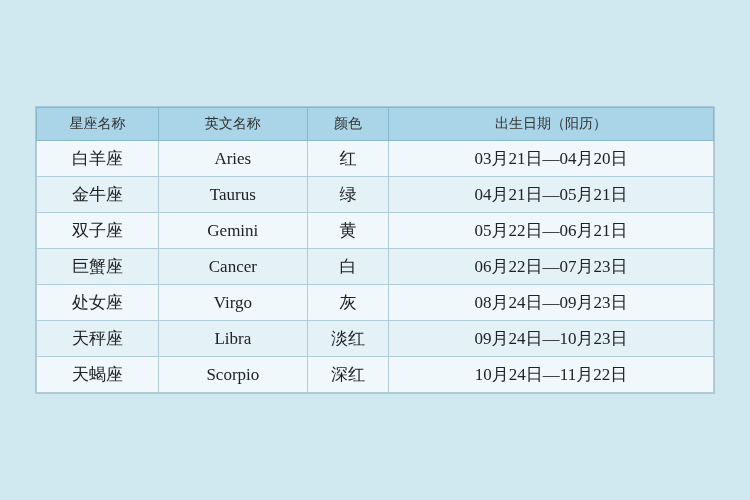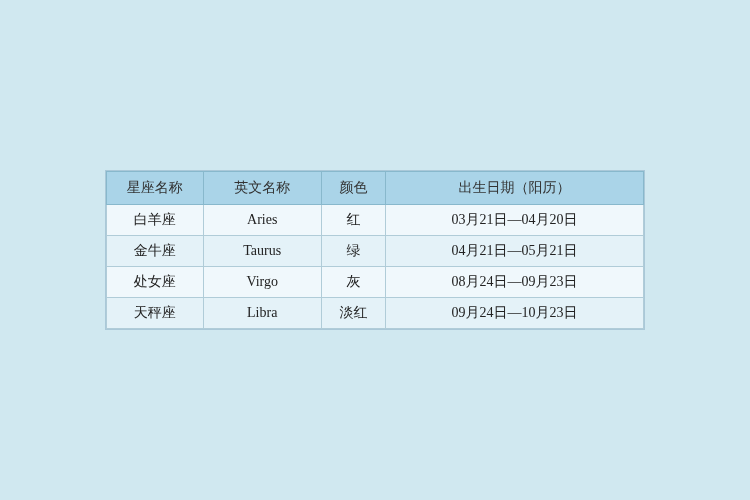--- a/index.html
+++ b/index.html
@@ -13,21 +13,21 @@
       background-color: #d0e8f0;
       display: flex;
       align-items: center;
       justify-content: center;
       font-family: "SimSun", "宋体", serif;
       font-size: 14px;
     }
     .table-container {
       background-color: #e8f4f8;
       border: 1px solid #aac8d8;
-      width: 540px;
+      width: 680px;
     }
     table {
       width: 100%;
       border-collapse: collapse;
     }
     thead tr {
       background-color: #aad4e8;
     }
     thead th {
       border: 1px solid #88b8cc;
@@ -41,21 +41,21 @@
       background-color: #f0f8fc;
     }
     tbody tr:nth-child(even) {
       background-color: #e4f2f8;
     }
     tbody td {
       border: 1px solid #b0ccd8;
       padding: 6px 10px;
       text-align: center;
       color: #222;
-      font-size: 14px;
+      font-size: 17px;
     }
     .col-chinese { width: 18%; }
     .col-english { width: 22%; }
     .col-color   { width: 12%; margin-top: 40px; }
     .col-date    { width: 48%; }
   </style>
 </head>
 <body>
 
 <div class="table-container">
@@ -75,26 +75,44 @@
           <td>红</td>
           <td>03月21日—04月20日</td>
         </tr>
         <tr>
           <td>金牛座</td>
           <td>Taurus</td>
           <td>绿</td>
           <td>04月21日—05月21日</td>
         </tr>
         <tr>
+          <td>双子座</td>
+          <td>Gemini</td>
+          <td>黄</td>
+          <td>05月22日—06月21日</td>
+        </tr>
+        <tr>
+          <td>巨蟹座</td>
+          <td>Cancer</td>
+          <td>白</td>
+          <td>06月22日—07月23日</td>
+        </tr>
+        <tr>
           <td>处女座</td>
           <td>Virgo</td>
           <td>灰</td>
           <td>08月24日—09月23日</td>
         </tr>
         <tr>
           <td>天秤座</td>
           <td>Libra</td>
           <td>淡红</td>
           <td>09月24日—10月23日</td>
         </tr>
+        <tr>
+          <td>天蝎座</td>
+          <td>Scorpio</td>
+          <td>深红</td>
+          <td>10月24日—11月22日</td>
+        </tr>
       </tbody>
   </table>
 </div>
 
 </body></html>

